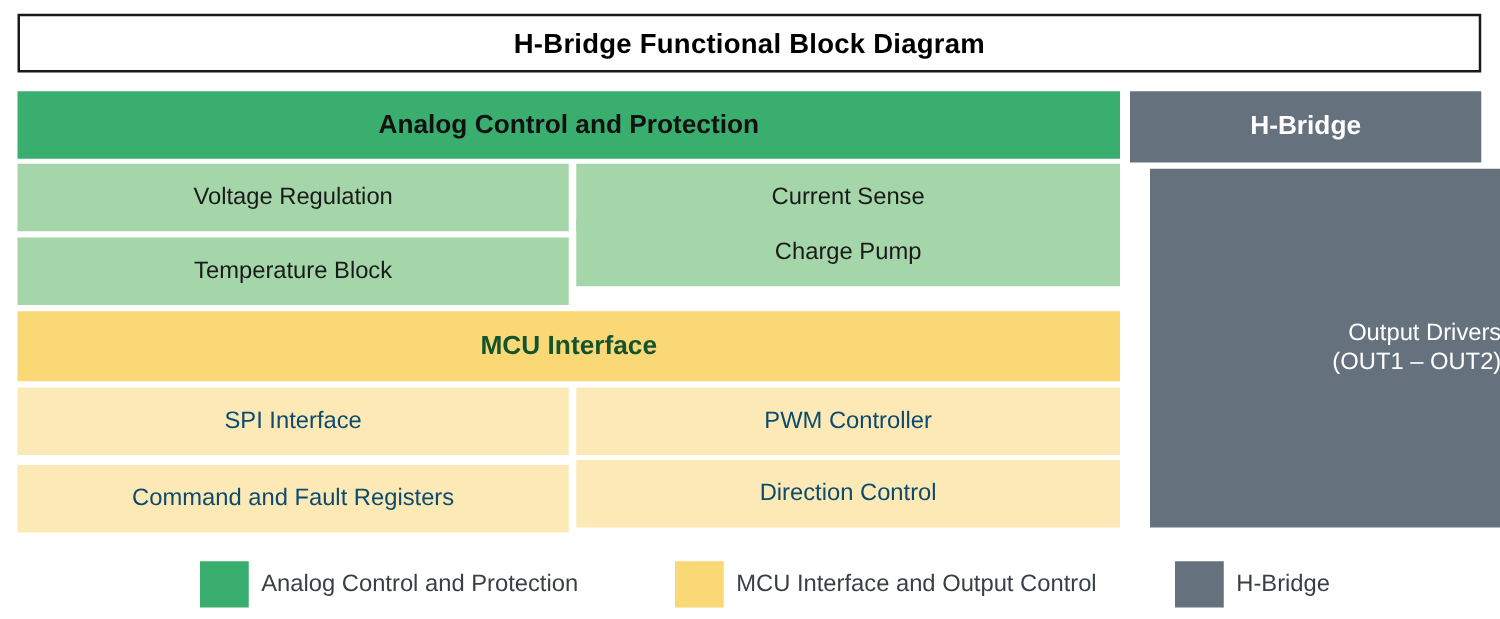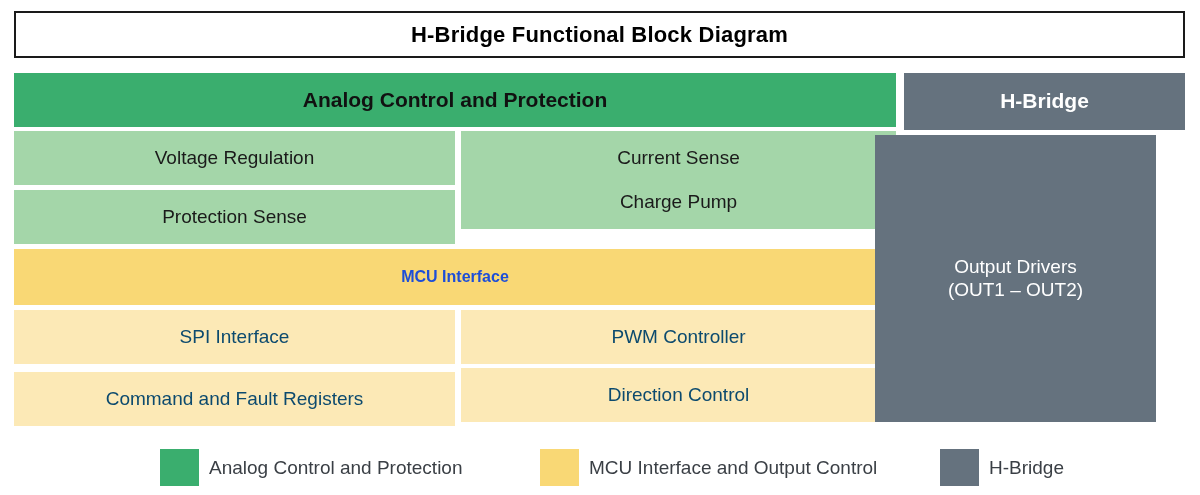--- a/index.html
+++ b/index.html
@@ -54,23 +54,23 @@
 
   
   .hdr-green {
     background: #3aae6e;
     color: #111111;
     font-weight: bold;
     font-size: 21px;
   }
   .hdr-gold {
     background: #f9d875;
-    color: #1d4ed8;
+    color: #14532d;
     font-weight: bold;
-    font-size: 16px;
+    font-size: 21px;
   }
 
   
   .sub-green {
     background: #a4d6a9;
     color: #1a1a1a;
     font-size: 19px;
     font-weight: normal;
   }
   .sub-gold {
@@ -130,37 +130,37 @@
   <div class="title-box">
     <span class="title-text">H-Bridge Functional Block Diagram</span>
   </div>
 
   <div class="blk hdr-green" style="left:14px; top:73px; width:882px; height:54px;">Analog Control and Protection</div>
 
   <div class="blk sub-green" style="left:14px; top:131px; width:441px; height:54px;">Voltage Regulation</div>
 
   <div class="blk sub-green" style="left:461px; top:131px; width:435px; height:54px;">Current Sense</div>
 
-  <div class="blk sub-green" style="left:14px; top:190px; width:441px; height:54px;">Protection Sense</div>
+  <div class="blk sub-green" style="left:14px; top:190px; width:441px; height:54px;">Temperature Block</div>
 
   <div class="blk sub-green" style="left:461px; top:175px; width:435px; height:54px;">Charge Pump</div>
 
   <div class="blk hdr-gold" style="left:14px; top:249px; width:882px; height:56px;">MCU Interface</div>
 
   <div class="blk sub-gold" style="left:14px; top:310px; width:441px; height:54px;">SPI Interface</div>
 
   <div class="blk sub-gold" style="left:461px; top:310px; width:435px; height:54px;">PWM Controller</div>
 
   <div class="blk sub-gold" style="left:14px; top:372px; width:441px; height:54px;">Command and Fault Registers</div>
 
   <div class="blk sub-gold" style="left:461px; top:368px; width:435px; height:54px;">Direction Control</div>
 
   <div class="blk hb-header" style="left:904px; top:73px; width:281px; height:57px;">H-Bridge</div>
 
-  <div class="blk hb-body" style="left:875px; top:135px; width:281px; height:287px; flex-direction:column;">
+  <div class="blk hb-body" style="left:920px; top:135px; width:281px; height:287px; flex-direction:column;align-items:flex-end;">
     <span>Output Drivers</span>
     <span class="line2">(OUT1 – OUT2)</span>
   </div>
 
   <div class="legend">
 
     <div class="legend-item" style="left:160px;">
       <span class="legend-swatch" style="background: rgb(58, 174, 110);"></span>
       <span class="legend-label">Analog Control and Protection</span>
     </div>

